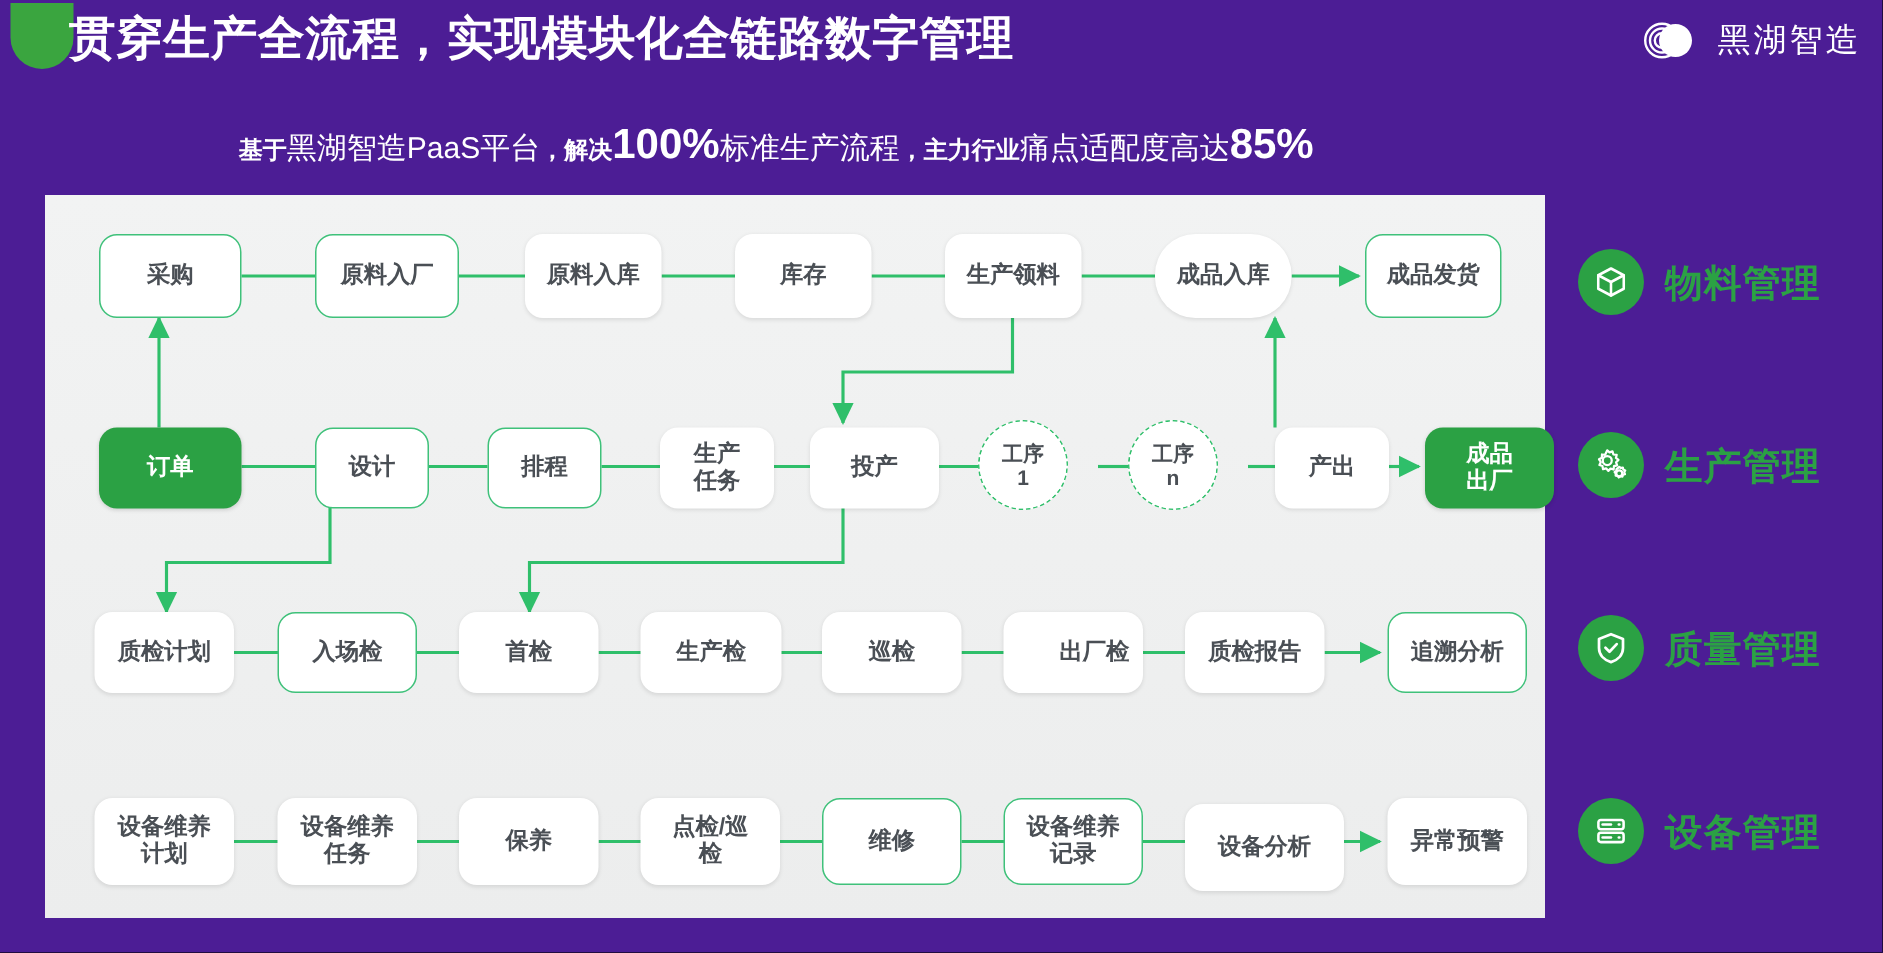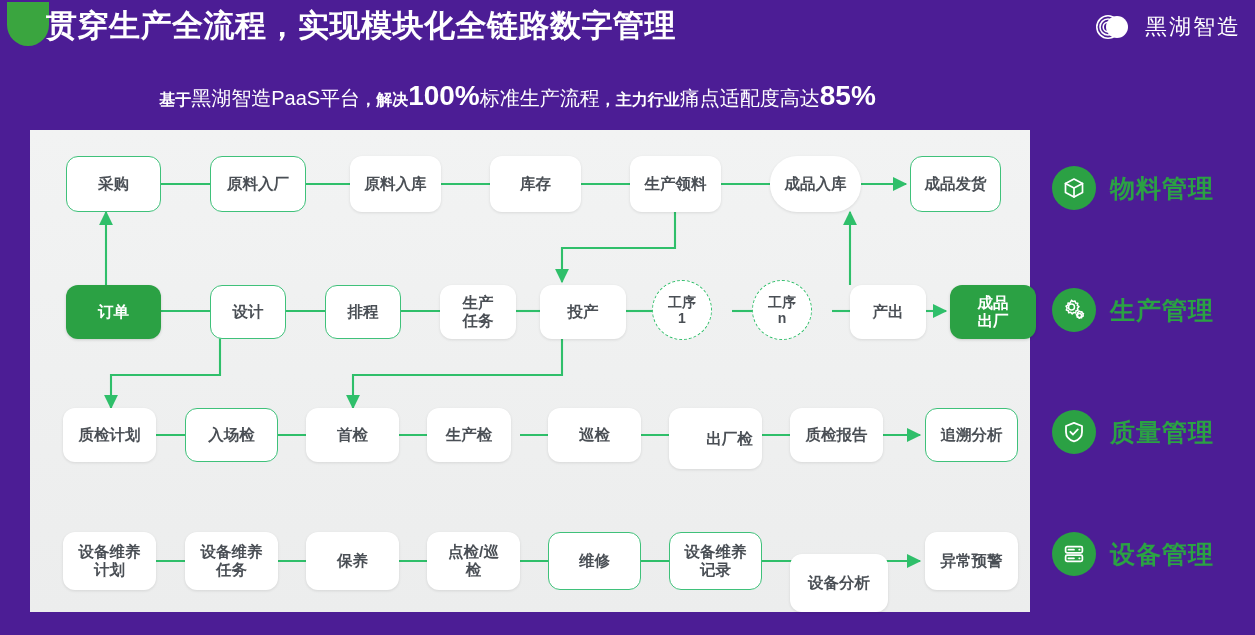--- a/index.html
+++ b/index.html
@@ -193,23 +193,23 @@
     <div class="node filled" style="left:920px; top:155px; width:86px; height:54px;">
       <span style="display:block">
         <span>成品</span><br>
         <span>出厂</span>
       </span>
     </div>
 
     <div class="node" style="left:33px;  top:278px; width:93px; height:54px;">质检计划</div>
     <div class="node outlined" style="left:155px; top:278px; width:93px; height:54px;">入场检</div>
     <div class="node" style="left:276px; top:278px; width:93px; height:54px;">首检</div>
-    <div class="node" style="left:397px; top:278px; width:84px; height:54px;">生产检</div>
+    <div class="node" style="left:397px; top:278px; width:94px; height:54px;">生产检</div>
     <div class="node" style="left:518px; top:278px; width:93px; height:54px;">巡检</div>
-    <div class="node" style="left:639px; top:278px; width:93px; height:61px;padding-left:28px;">出厂检</div>
+    <div class="node" style="left:639px; top:278px; width:93px; height:54px;padding-left:28px;">出厂检</div>
     <div class="node" style="left:760px; top:278px; width:93px; height:54px;">质检报告</div>
     <div class="node outlined" style="left:895px; top:278px; width:93px; height:54px;">追溯分析</div>
 
     <div class="node" style="left:33px;  top:402px; width:93px; height:58px;">
       <span style="display:block">
         <span>设备维养</span><br>
         <span>计划</span>
       </span>
     </div>
     <div class="node" style="left:155px; top:402px; width:93px; height:58px;">
@@ -225,21 +225,21 @@
         <span>检</span>
       </span>
     </div>
     <div class="node outlined" style="left:518px; top:402px; width:93px; height:58px;">维修</div>
     <div class="node outlined" style="left:639px; top:402px; width:93px; height:58px;">
       <span style="display:block">
         <span>设备维养</span><br>
         <span>记录</span>
       </span>
     </div>
-    <div class="node" style="left:760px; top:424px; width:98px; height:58px;">设备分析</div>
+    <div class="node" style="left:760px; top:406px; width:106px; height:58px;">设备分析</div>
     <div class="node" style="left:895px; top:402px; width:93px; height:58px;">异常预警</div>
   </div>
 
   <div class="rail-item" style="left:1052px; top:166px;">
     <span class="rail-icon">
       <svg width="24" height="24" viewBox="0 0 24 24" fill="none" stroke="#ffffff" stroke-width="1.7" stroke-linejoin="round" stroke-linecap="round">
         <path d="M12 3 L20.5 7.5 L20.5 16.5 L12 21 L3.5 16.5 L3.5 7.5 Z"></path>
         <path d="M3.5 7.5 L12 12 L20.5 7.5"></path>
         <path d="M12 12 L12 21"></path>
       </svg>

